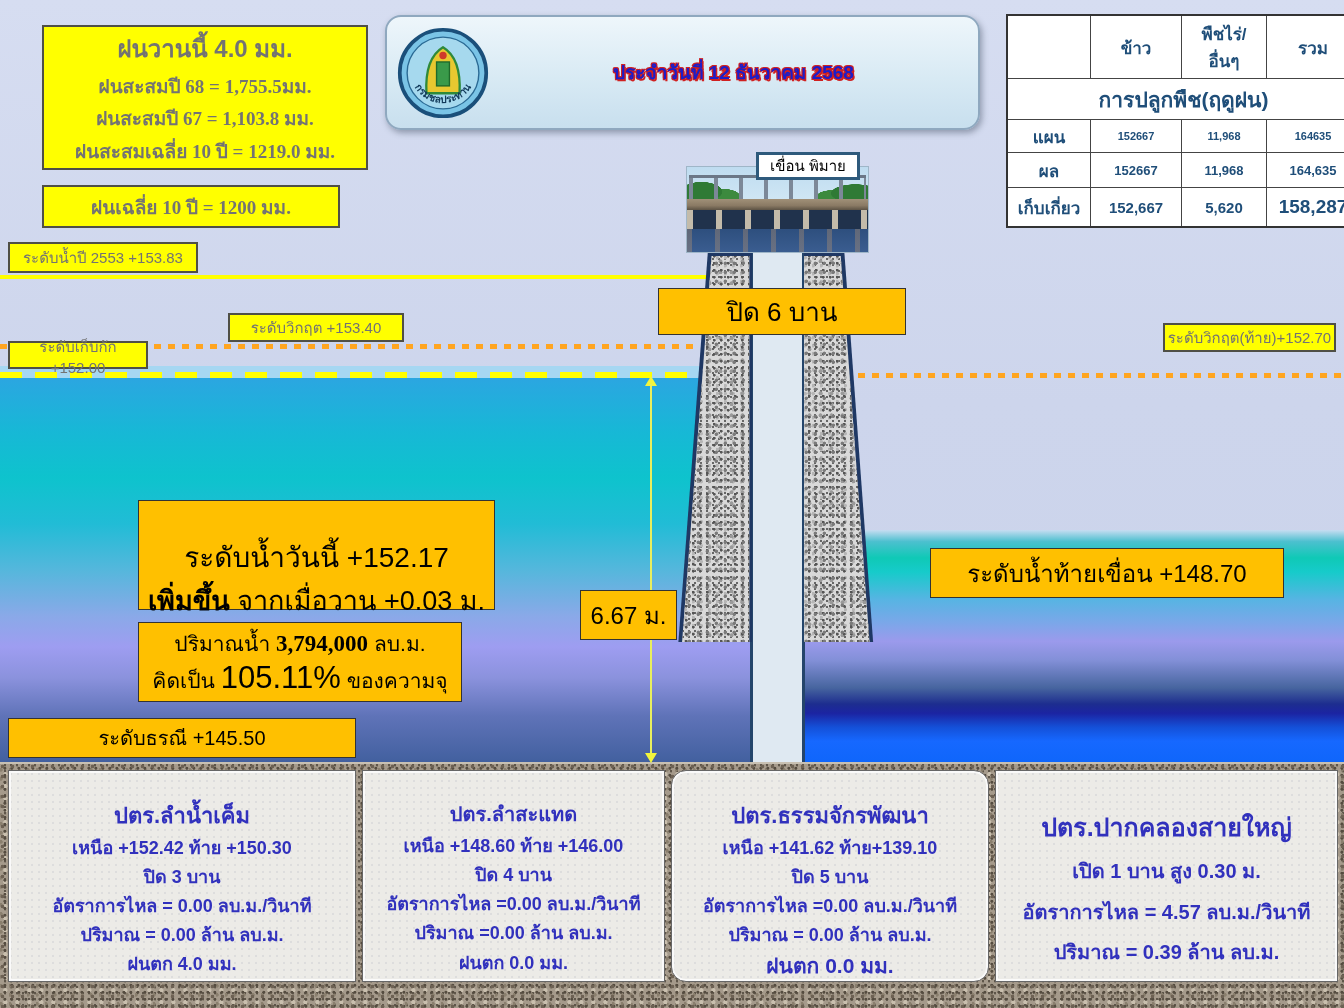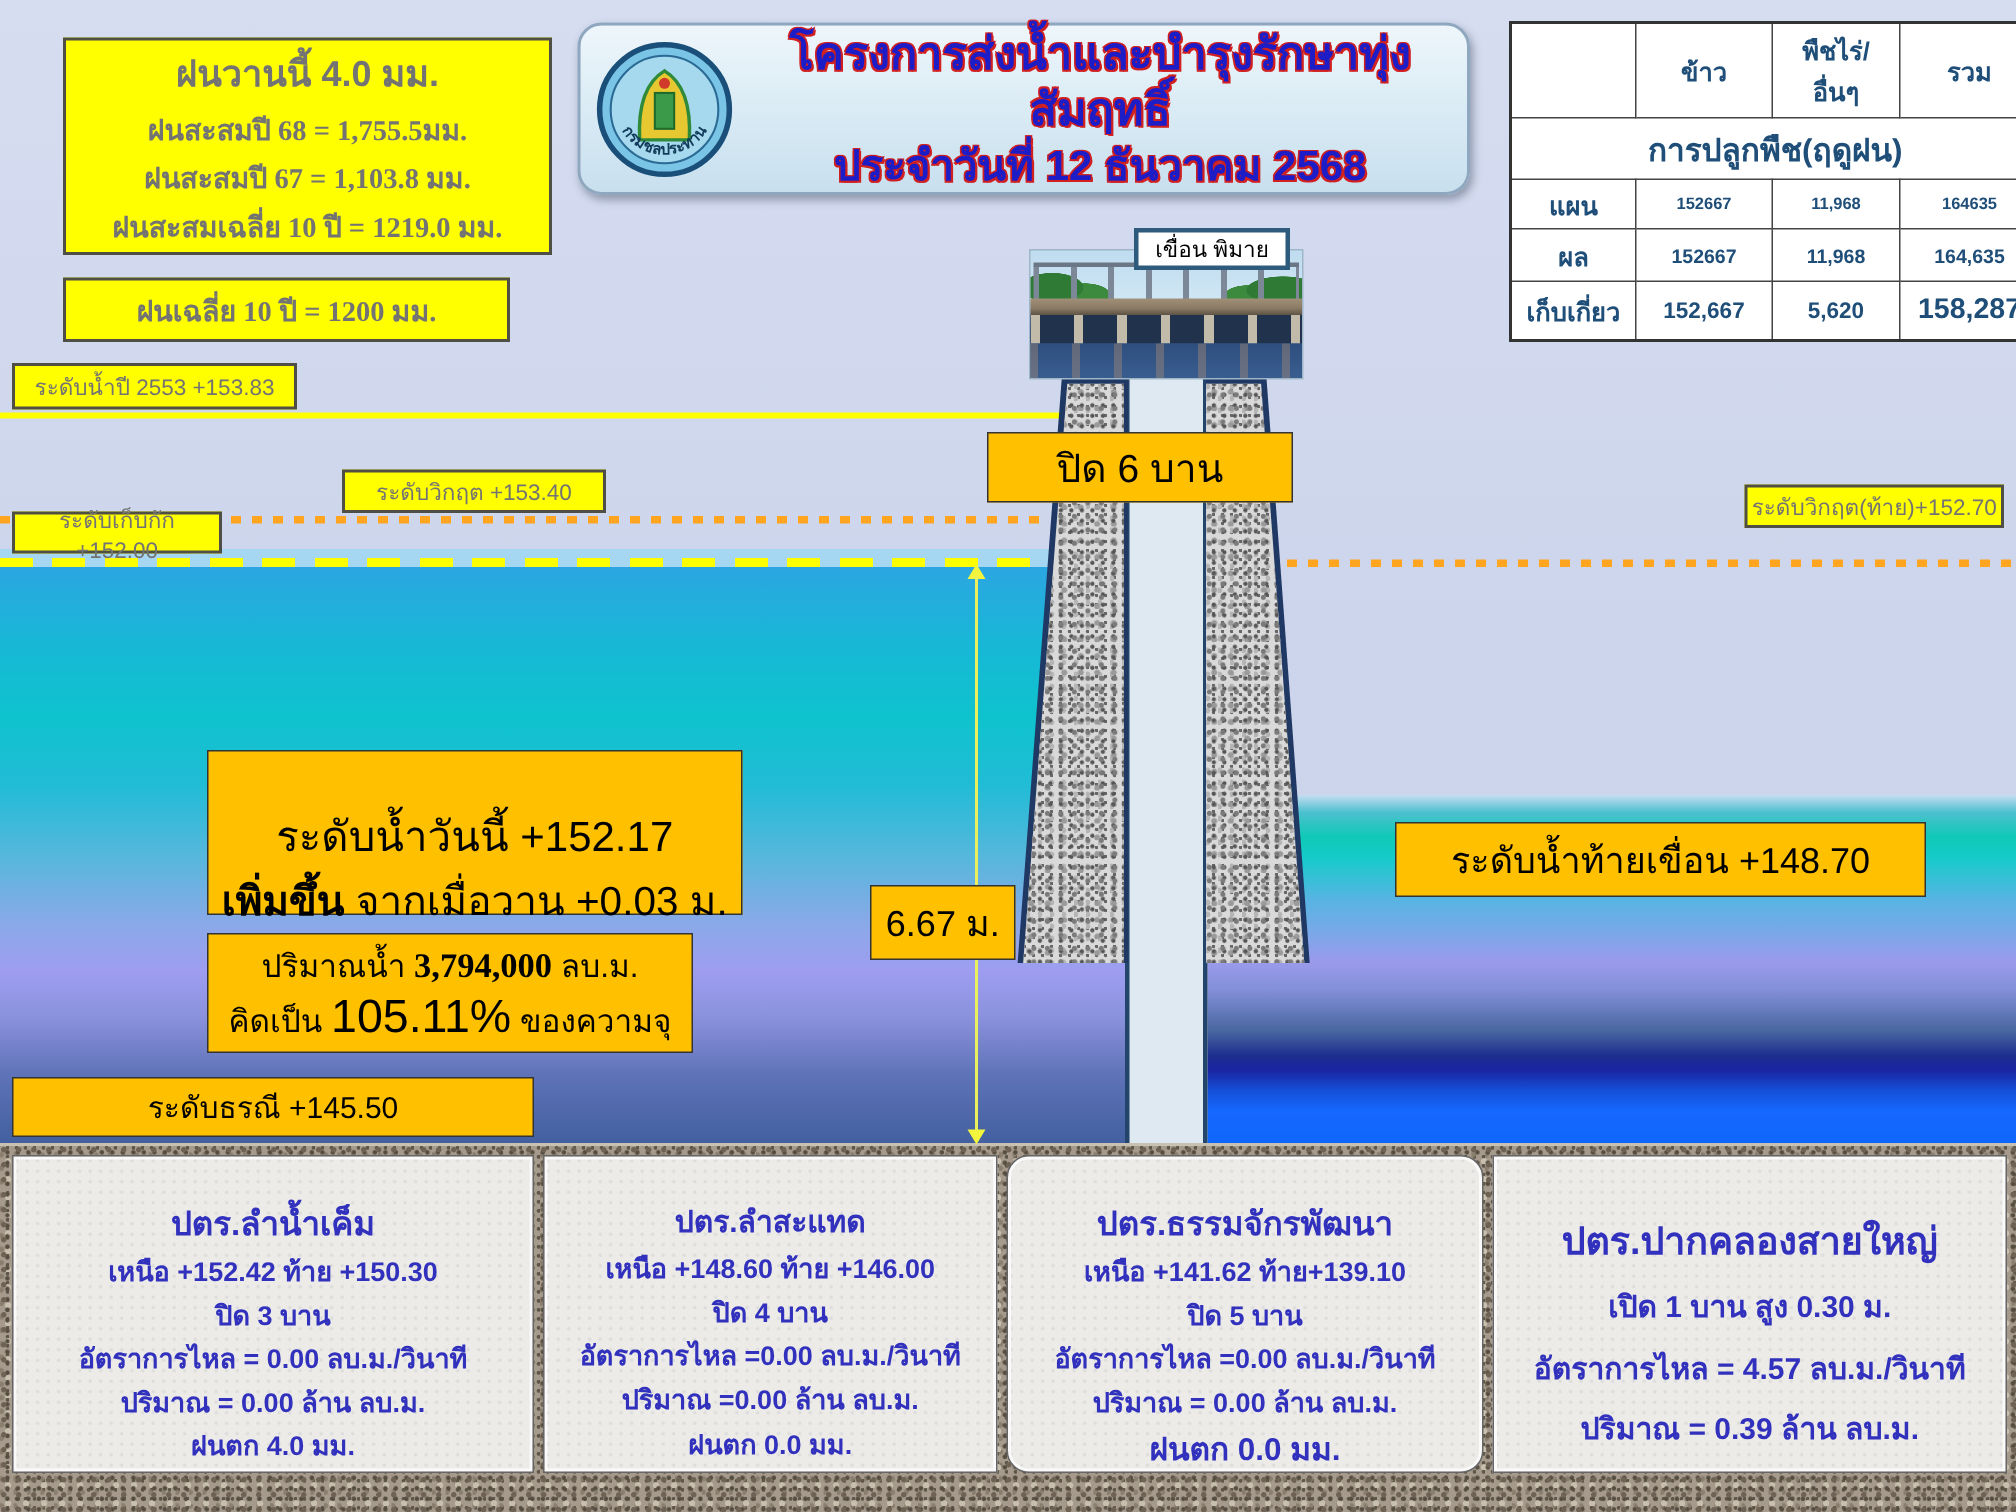--- a/index.html
+++ b/index.html
@@ -90,21 +90,21 @@
 
   
   #title-box{left:385px;top:15px;width:595px;height:115px;border-radius:16px;z-index:6;
     background:linear-gradient(180deg,#eef6fb 0%,#d8eaf4 55%,#c8dfee 100%);
     border:2px solid #8fa8bf;box-shadow:2px 3px 6px rgba(60,70,90,.45);
     display:flex;align-items:center;}
   #logo{width:92px;height:92px;margin-left:10px;flex:0 0 auto;}
   #title-text{flex:1;text-align:center;color:#1d1dc8;font-weight:bold;line-height:1.25;
     text-shadow:1.5px 1.5px 0 #d02020,-1px -1px 0 #d02020,1px -1px 0 #d02020,-1px 1px 0 #d02020;}
   #title-text .t1{font-size:30px;}
-  #title-text .t2{font-size:28px;}
+  #title-text .t2{font-size:19px;}
 
   
   #crop-table{left:1006px;top:14px;width:332px;z-index:6;border-collapse:collapse;
     background:#fff;color:#1f4e79;table-layout:fixed;}
   #crop-table td{border:1px solid #444;text-align:center;vertical-align:middle;padding:1px 2px;}
   #crop-table{border:2px solid #333;}
   #crop-table .t-title{font-size:21px;font-weight:bold;height:38px;}
   #crop-table .t-colhead{font-size:17px;font-weight:bold;height:60px;}
   #crop-table .t-label{font-size:17px;font-weight:bold;}
   #crop-table .r-plan td{height:30px;}
@@ -133,21 +133,21 @@
   #dam-photo .gates{position:absolute;left:0;top:43px;width:100%;height:19px;
     background:repeating-linear-gradient(90deg,#c3bbaa 0 6px,#20324c 6px 29px);}
   #dam-photo .river{position:absolute;left:0;top:62px;width:100%;height:23px;
     background:
       repeating-linear-gradient(90deg,rgba(190,150,110,.35) 0 5px,transparent 5px 28px),
       linear-gradient(180deg,#2e4f7e 0%,#3a5d90 100%);}
   #dam-label{left:756px;top:152px;width:104px;height:28px;background:#fff;
     border:3px solid #2e5a7c;z-index:7;display:flex;align-items:center;justify-content:center;
     font-size:15px;color:#000;}
 
-  #gate-status-box{left:658px;top:288px;width:204px;height:47px;font-size:26px;z-index:7;}
+  #gate-status-box{left:658px;top:288px;width:248px;height:47px;font-size:26px;z-index:7;}
 
   
   #today-level-box{left:138px;top:500px;width:357px;height:110px;}
   #today-level-box .l1{font-size:28px;margin-top:46px;}
   #today-level-box .l2{font-size:27px;}
   #today-level-box .bold{font-weight:bold;}
   #volume-box{left:138px;top:622px;width:324px;height:80px;}
   #volume-box .l1{font-size:21px;}
   #volume-box .serif{font-family:"Liberation Serif","DejaVu Serif",serif;font-weight:bold;font-size:23px;}
   #volume-box .big{font-size:31px;}
@@ -217,21 +217,20 @@
       <circle cx="50" cy="50" r="39" fill="#a6d9ee" stroke="#2a6a94" stroke-width="1.5"></circle>
       <path d="M32,72 Q30,34 50,22 Q70,34 68,72 Z" fill="#e8c830" stroke="#2f8a3a" stroke-width="2.5"></path>
       <rect x="43" y="38" width="14" height="26" fill="#3a9a4a" stroke="#1f6a2a" stroke-width="1.5"></rect>
       <circle cx="50" cy="31" r="4" fill="#d03a2a"></circle>
       <path id="logo-arc" d="M15,55 A36,36 0 0,0 85,55" fill="none"></path>
       <text font-size="11" fill="#123a5a" font-weight="bold">
         <textPath href="#logo-arc" startOffset="50%" text-anchor="middle">กรมชลประทาน</textPath>
       </text>
     </svg>
     <div id="title-text">
-      <div class="t1">โครงการส่งน้ำและบำรุงรักษาทุ่งสัมฤทธิ์</div>
       <div class="t2">ประจำวันที่ 12 ธันวาคม 2568</div>
     </div>
   </div>
 
   <table id="crop-table" class="abs">
     <tbody>
         <tr>
       <td class="t-colhead" style="width:78px;"></td>
       <td class="t-colhead" style="width:86px;">ข้าว</td>
       <td class="t-colhead" style="width:80px;">

